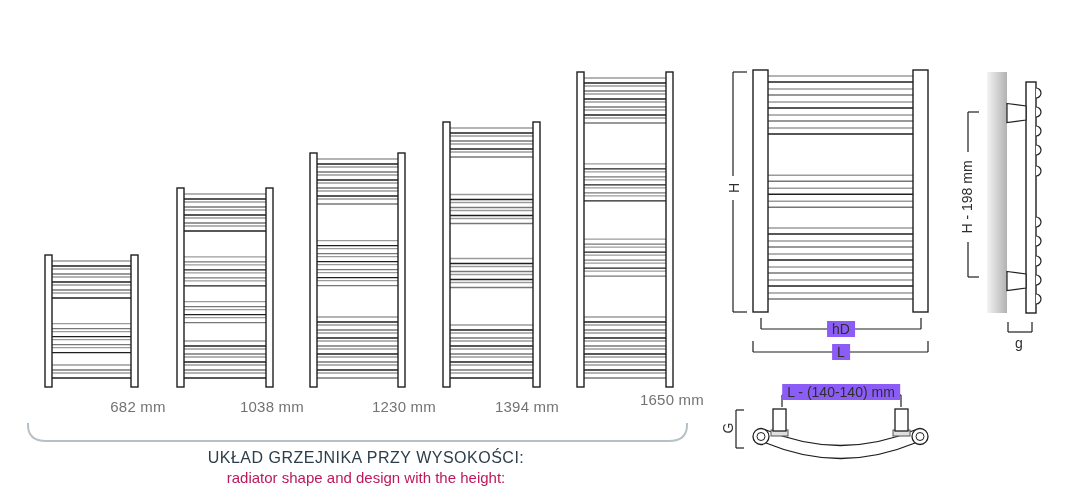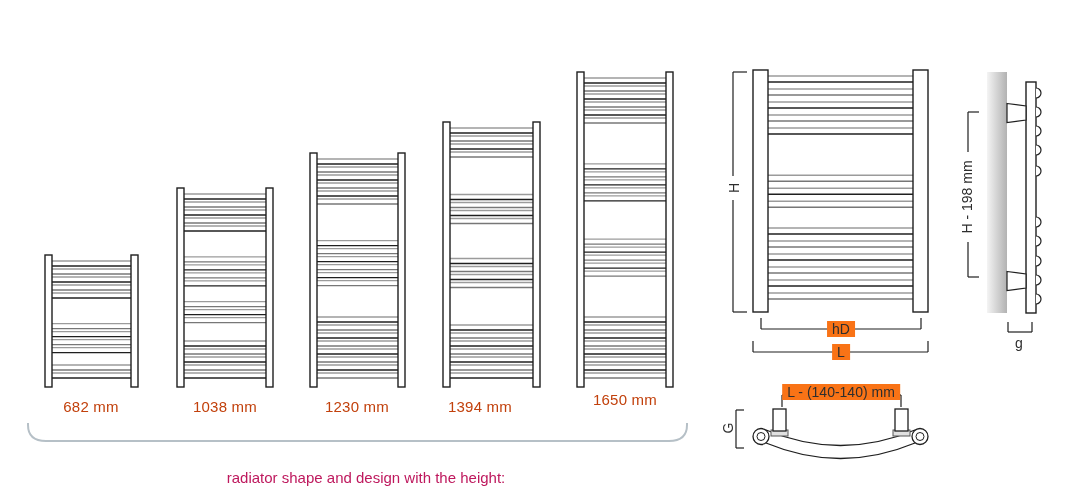--- a/index.html
+++ b/index.html
@@ -3,25 +3,25 @@
 <meta charset="utf-8">
 <style>
   html,body{margin:0;padding:0;background:#fff;}
   .stage{
     position:relative;width:1073px;height:504px;background:#ffffff;overflow:hidden;
     font-family:"Liberation Sans","DejaVu Sans",sans-serif;
   }
   #art{position:absolute;left:0;top:0;}
   .lbl{
     position:absolute;transform:translateX(-50%);
-    font-size:15px;color:#c2410c;white-space:nowrap;letter-spacing:.2px;
+    font-size:15px;color:#737373;white-space:nowrap;letter-spacing:.2px;margin-left:47px;
   }
   .dim{
     position:absolute;transform:translate(-50%,-50%);
-    font-size:14px;color:#2e2e2e;white-space:nowrap;background:#f97316;padding:0 5px;
+    font-size:14px;color:#2e2e2e;white-space:nowrap;background:#8b5cf6;padding:0 5px;
   }
   .dim.nobg{background:transparent;padding:0;}
   .dim.rot{transform:translate(-50%,-50%) rotate(-90deg);}
   .title{
     position:absolute;transform:translateX(-50%);
     font-size:16px;color:#2d3d4b;letter-spacing:.5px;white-space:nowrap;
   }
   .subtitle{
     position:absolute;transform:translateX(-50%);
     font-size:15px;color:#be185d;white-space:nowrap;
@@ -425,14 +425,15 @@
   <div class="dim rot nobg" style="left:734px;top:188px">H</div>
   <div class="dim" style="left:841px;top:329px">hD</div>
   <div class="dim" style="left:841px;top:352px">L</div>
 
   <div class="dim rot nobg" style="left:967px;top:197px">H - 198 mm</div>
   <div class="dim nobg" style="left:1019px;top:343px">g</div>
 
   <div class="dim" style="left:841px;top:392px">L - (140-140) mm</div>
   <div class="dim rot nobg" style="left:728px;top:428px">G</div>
 
+  <div class="title" style="left:366px;top:449px">UKŁAD GRZEJNIKA PRZY WYSOKOŚCI:</div>
   <div class="subtitle" style="left:366px;top:469px">radiator shape and design with the height:</div>
 </div>
 
 </body></html>

